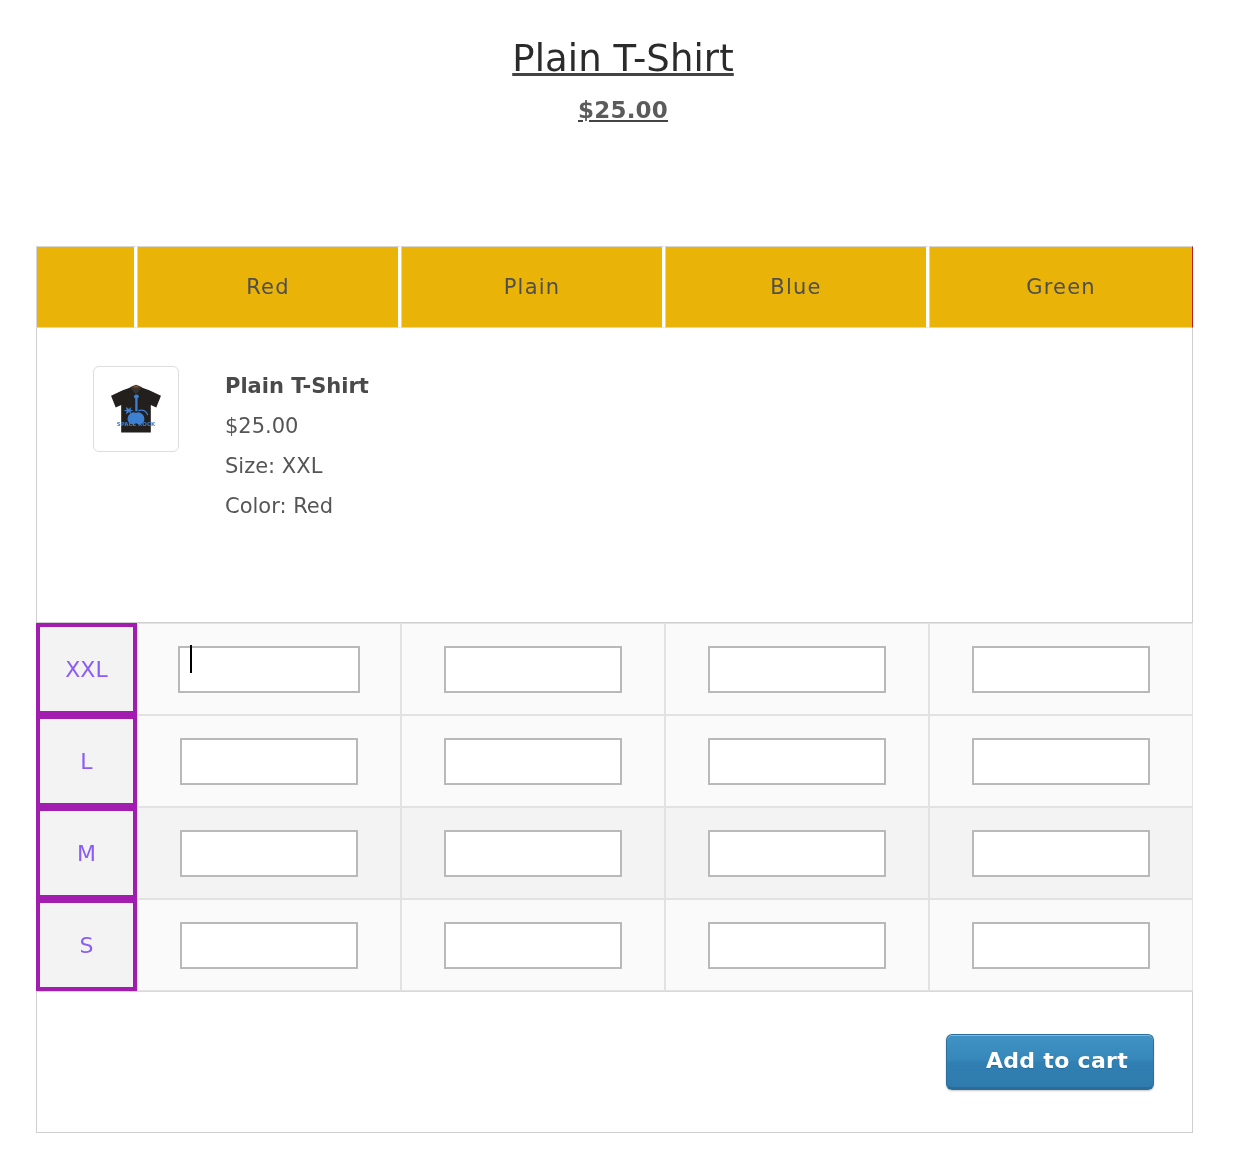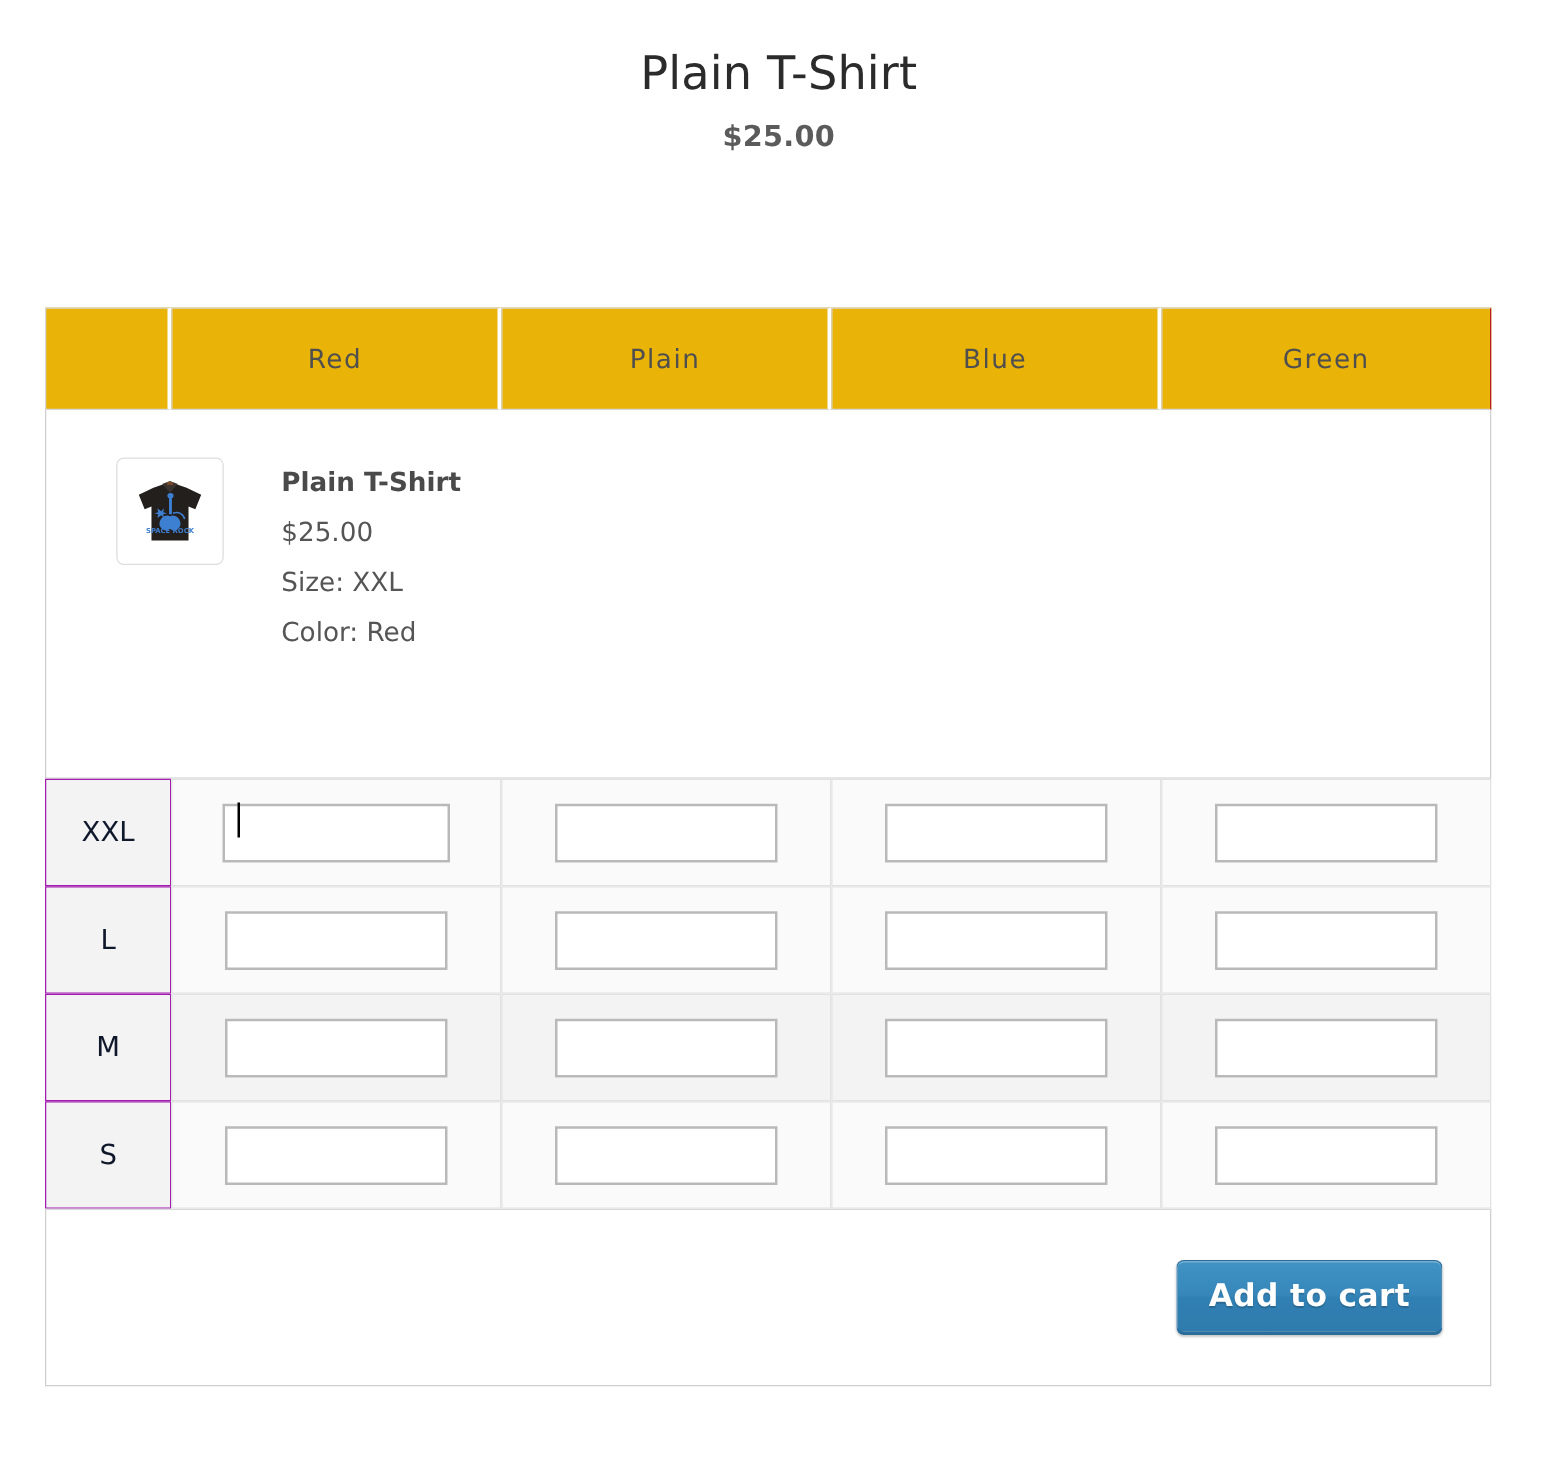--- a/index.html
+++ b/index.html
@@ -8,21 +8,21 @@
     background: #ffffff;
   }
   body {
     width: 1246px;
     height: 1176px;
     font-family: "DejaVu Sans", "Liberation Sans", sans-serif;
     color: #444;
     overflow: hidden;
   }
 
-  .page { position: relative; width: 1246px; height: 844px; }
+  .page { position: relative; width: 1246px; height: 844px; text-decoration: underline; }
 
   
   .product-header { text-align: center; padding-top: 38px; }
   .product-title {
     font-size: 37px;
     font-weight: 400;
     color: #2b2b2b;
     line-height: 1.15;
     margin: 0;
     letter-spacing: .1px;
@@ -102,23 +102,23 @@
     line-height: 40px;
     color: #555555;
   }
   .detail-text .dt-name { font-weight: 700; color: #4a4a4a; }
   .detail-text div { white-space: nowrap; }
 
   
   td.size-label {
     width: 95px;
     background: #f3f3f3;
-    border: 1px solid #a21caf;
+    border: 4px solid #a21caf;
     font-size: 22px;
-    color: #0f172a;
+    color: #8b5cf6;
     text-align: center;
     vertical-align: middle;
     height: 82px;
   }
   td.qty-cell {
     border: 1px solid #e2e2e2;
     vertical-align: middle;
     text-align: center;
     height: 82px;
     padding: 0;
@@ -167,23 +167,23 @@
     vertical-align: middle;
   }
   .add-cart-btn {
     display: inline-block;
     background: linear-gradient(to bottom, #4093c4 0%, #3787ba 48%, #3180b3 52%, #2f7bae 100%);
     border: 1px solid #2b6f9e;
     border-bottom: 3px solid #2a6d9b;
     border-radius: 6px;
     color: #ffffff;
     font-family: "DejaVu Sans", "Liberation Sans", sans-serif;
-    font-size: 25px;
+    font-size: 22px;
     font-weight: 700;
-    padding: 13px 25px 14px 25px;
+    padding: 13px 25px 14px 39px;
     letter-spacing: .3px;
     cursor: pointer;
     box-shadow: inset 0 1px 0 rgba(255,255,255,.35), 0 1px 2px rgba(0,0,0,.22);
     text-shadow: 0 1px 1px rgba(0,0,0,.18);
     text-align: center;
   }
 </style>
 </head>
 <body>
 

